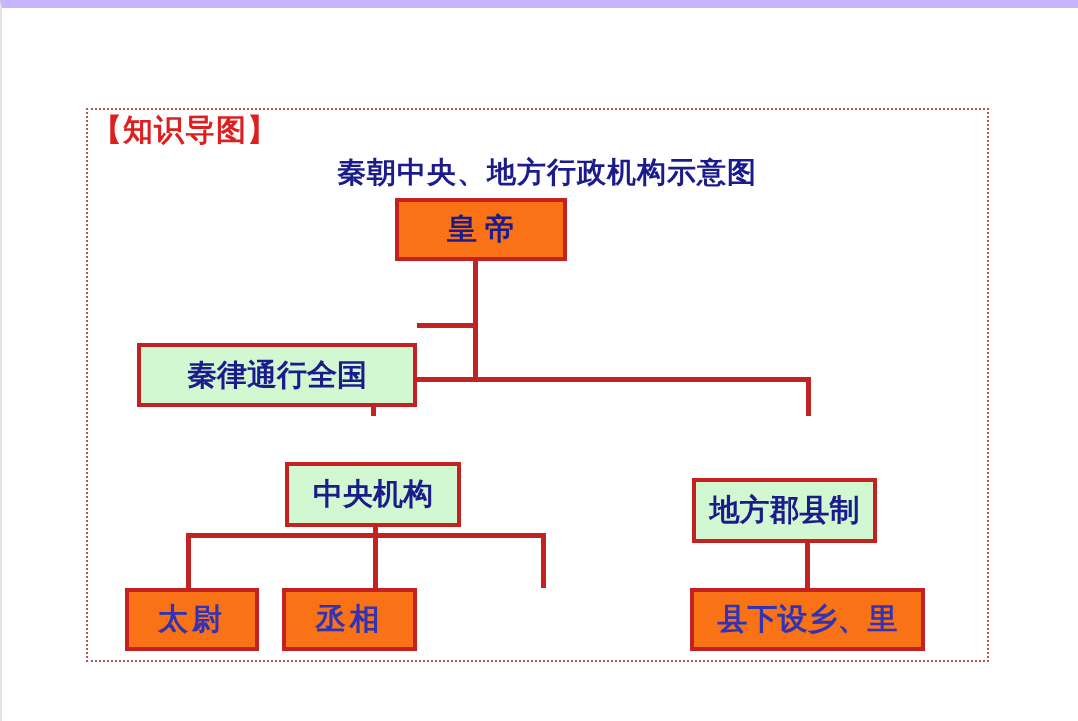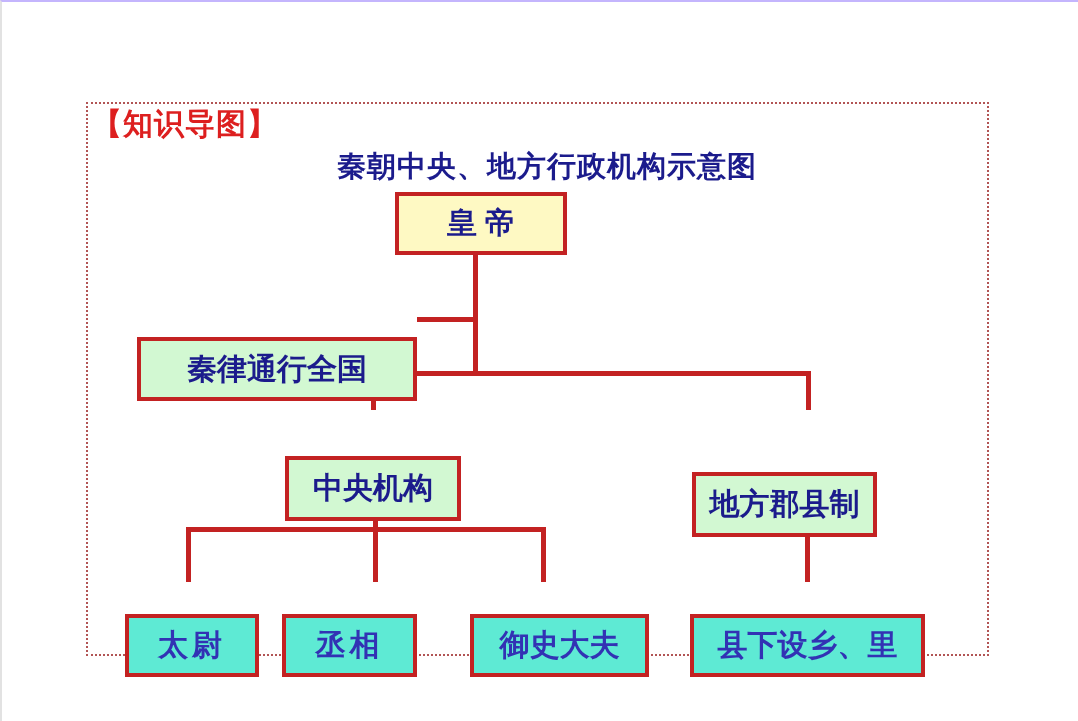--- a/index.html
+++ b/index.html
@@ -1,20 +1,20 @@
 <!DOCTYPE html>
 <html><head>
 <meta charset="utf-8">
 <style>
   html,body{margin:0;padding:0;background:#fff;}
   #stage{
     position:relative;
     width:1078px;height:721px;
     background:#ffffff;
-    border-top:2px solid #c4b5fd;
+    border-top:8px solid #c4b5fd;
     border-left:2px solid #e2e2e2;
     box-sizing:border-box;
     font-family:"DejaVu Sans","Liberation Sans",sans-serif;
     overflow:hidden;
   }
   .dotted-frame{
     position:absolute;left:84px;top:100px;width:903px;height:554px;
     border:2px dotted #b25555;
     box-sizing:border-box;
   }
@@ -29,23 +29,23 @@
     letter-spacing:1px;white-space:nowrap;margin-top:28px;
   }
   .node{
     position:absolute;
     border:4px solid #c32222;
     box-sizing:border-box;
     display:flex;align-items:center;justify-content:center;
     font-weight:bold;font-size:30px;color:#1b1b8c;
     white-space:nowrap;
   }
-  .node.yellow{background:#fef9c3;padding-left:8px;}
+  .node.yellow{background:#f97316;padding-left:8px;}
   .node.green{background:#d2f8d2;margin-top:47px;}
-  .node.pink{background:#5eead4;color:#3232b4;margin-top:32px;}
+  .node.pink{background:#f97316;color:#3232b4;}
   .line{position:absolute;background:#c32222;}
   
   #node-emperor{left:393px;top:190px;width:172px;height:63px;letter-spacing:8px;}
   #node-law{left:135px;top:288px;width:280px;height:64px;}
   #node-central{left:283px;top:407px;width:176px;height:65px;}
   #node-local{left:690px;top:423px;width:185px;height:65px;}
   #node-taiwei{left:123px;top:580px;width:134px;height:63px;letter-spacing:4px;}
   #node-chengxiang{left:280px;top:580px;width:135px;height:63px;letter-spacing:4px;}
   #node-yushidafu{left:468px;top:580px;width:179px;height:63px;}
   #node-township{left:688px;top:580px;width:235px;height:63px;}
@@ -82,16 +82,15 @@
   <div class="line" id="line-taiwei-drop"></div>
   <div class="line" id="line-yushidafu-drop"></div>
   <div class="line" id="line-local-down"></div>
 
   <div class="node yellow" id="node-emperor">皇帝</div>
   <div class="node green" id="node-law">秦律通行全国</div>
   <div class="node green" id="node-central">中央机构</div>
   <div class="node green" id="node-local">地方郡县制</div>
   <div class="node pink" id="node-taiwei">太尉</div>
   <div class="node pink" id="node-chengxiang">丞相</div>
-  <div class="node pink" id="node-yushidafu">御史大夫</div>
   <div class="node pink" id="node-township">县下设乡、里</div>
 
 </div>
 
 </body></html>

